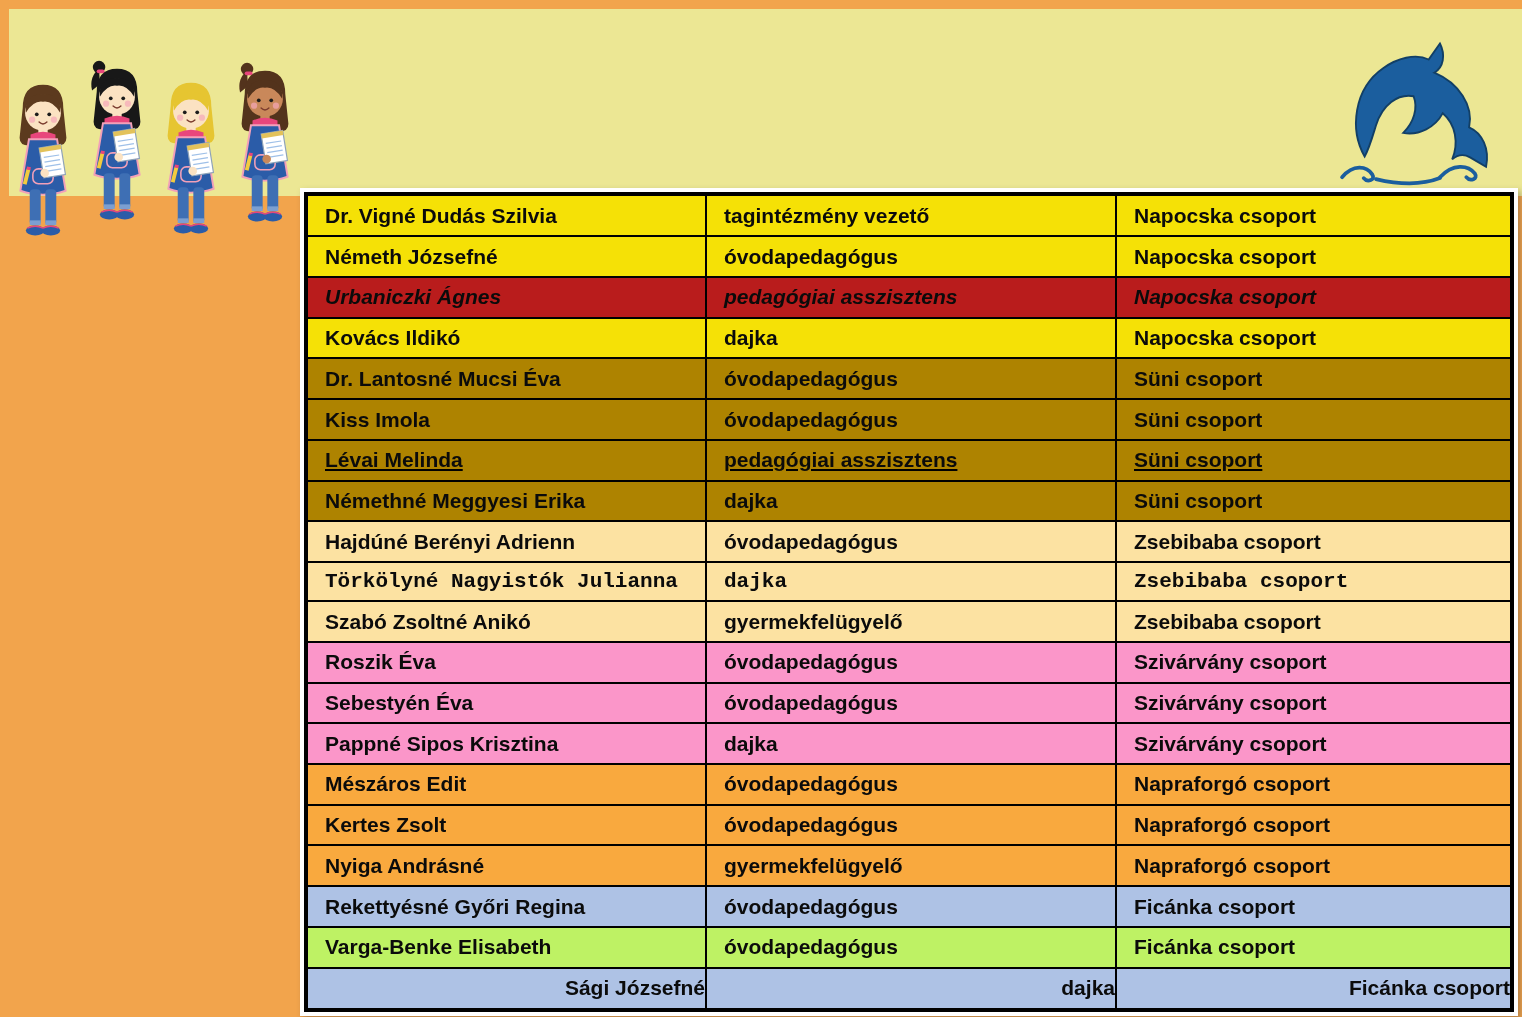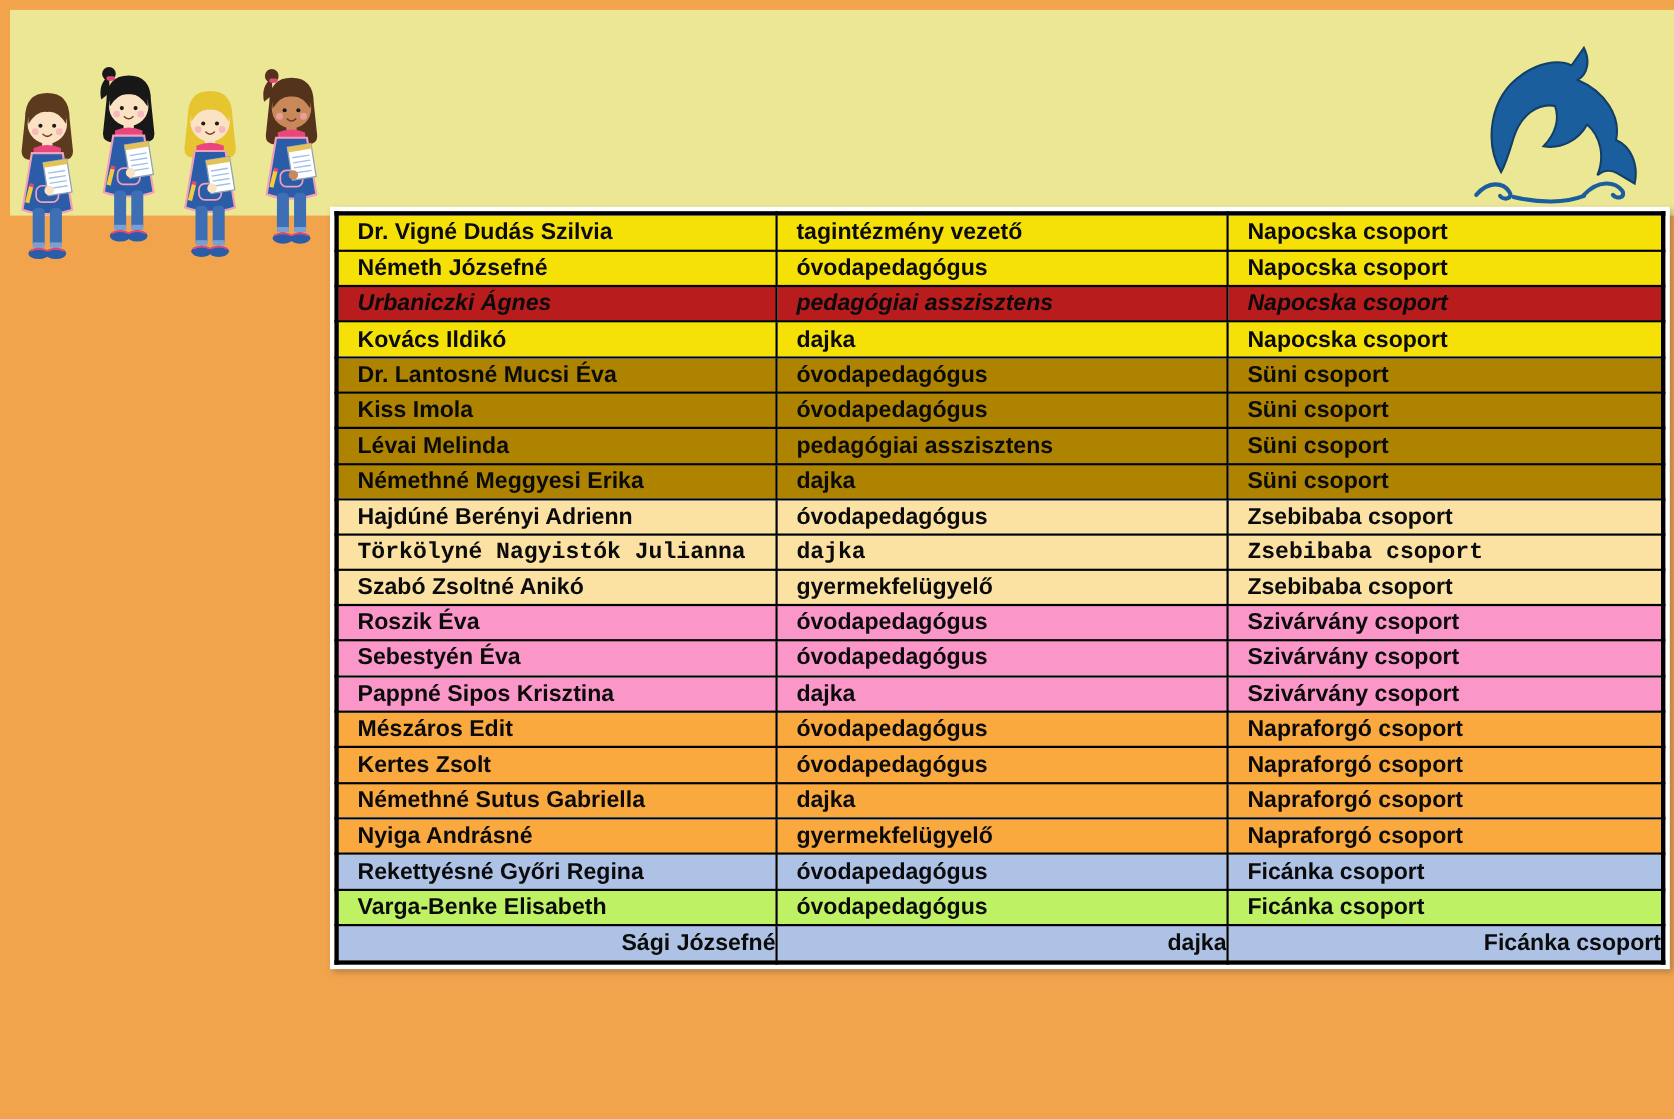--- a/index.html
+++ b/index.html
@@ -13,21 +13,21 @@
   .top-bar{position:absolute;left:0;top:0;width:1522px;height:9px;background:#F2A44C;}
   .khaki-band{position:absolute;left:9px;top:9px;right:0;height:187px;background:#ECE794;}
   .left-bar{position:absolute;left:0;top:9px;width:9px;height:187px;background:#F2A44C;}
 
   .girls{position:absolute;left:4px;top:40px;display:flex;}
   .girl{margin-right:-4px;}
 
   .dolphin-wrap{position:absolute;left:1328px;top:36px;width:190px;height:160px;}
 
   .table-sheet{
-    position:absolute;left:300px;top:188px;width:1218px;height:693px;
+    position:absolute;left:300px;top:188px;width:1218px;height:828px;
     background:#FFFFFF;box-sizing:border-box;padding:4px;
     box-shadow:3px 3px 6px rgba(60,60,60,.35);
   }
   table.staff{
     width:100%;height:100%;
     border-collapse:collapse;table-layout:fixed;
     border:4px solid #000;
   }
   table.staff td{
     border:2px solid #000;
@@ -236,21 +236,21 @@
         <tr style="background: rgb(174, 131, 0);">
           <td>Dr. Lantosné Mucsi Éva</td>
           <td>óvodapedagógus</td>
           <td>Süni csoport</td>
         </tr>
         <tr style="background: rgb(174, 131, 0);">
           <td>Kiss Imola</td>
           <td>óvodapedagógus</td>
           <td>Süni csoport</td>
         </tr>
-        <tr style="background: rgb(174, 131, 0);">
+        <tr style="background: rgb(174, 131, 0); text-decoration: underline;">
           <td>Lévai Melinda</td>
           <td>pedagógiai asszisztens</td>
           <td>Süni csoport</td>
         </tr>
         <tr style="background: rgb(174, 131, 0);">
           <td>Némethné Meggyesi Erika</td>
           <td>dajka</td>
           <td>Süni csoport</td>
         </tr>
         <tr style="background: rgb(252, 226, 162);">
@@ -287,25 +287,20 @@
           <td>Mészáros Edit</td>
           <td>óvodapedagógus</td>
           <td>Napraforgó csoport</td>
         </tr>
         <tr style="background: rgb(249, 169, 62);">
           <td>Kertes Zsolt</td>
           <td>óvodapedagógus</td>
           <td>Napraforgó csoport</td>
         </tr>
         <tr style="background: rgb(249, 169, 62);">
-          <td>Némethné Sutus Gabriella</td>
-          <td>dajka</td>
-          <td>Napraforgó csoport</td>
-        </tr>
-        <tr style="background: rgb(249, 169, 62);">
           <td>Nyiga Andrásné</td>
           <td>gyermekfelügyelő</td>
           <td>Napraforgó csoport</td>
         </tr>
         <tr style="background: rgb(174, 194, 229);">
           <td>Rekettyésné Győri Regina</td>
           <td>óvodapedagógus</td>
           <td>Ficánka csoport</td>
         </tr>
         <tr style="background: #bef264;">

